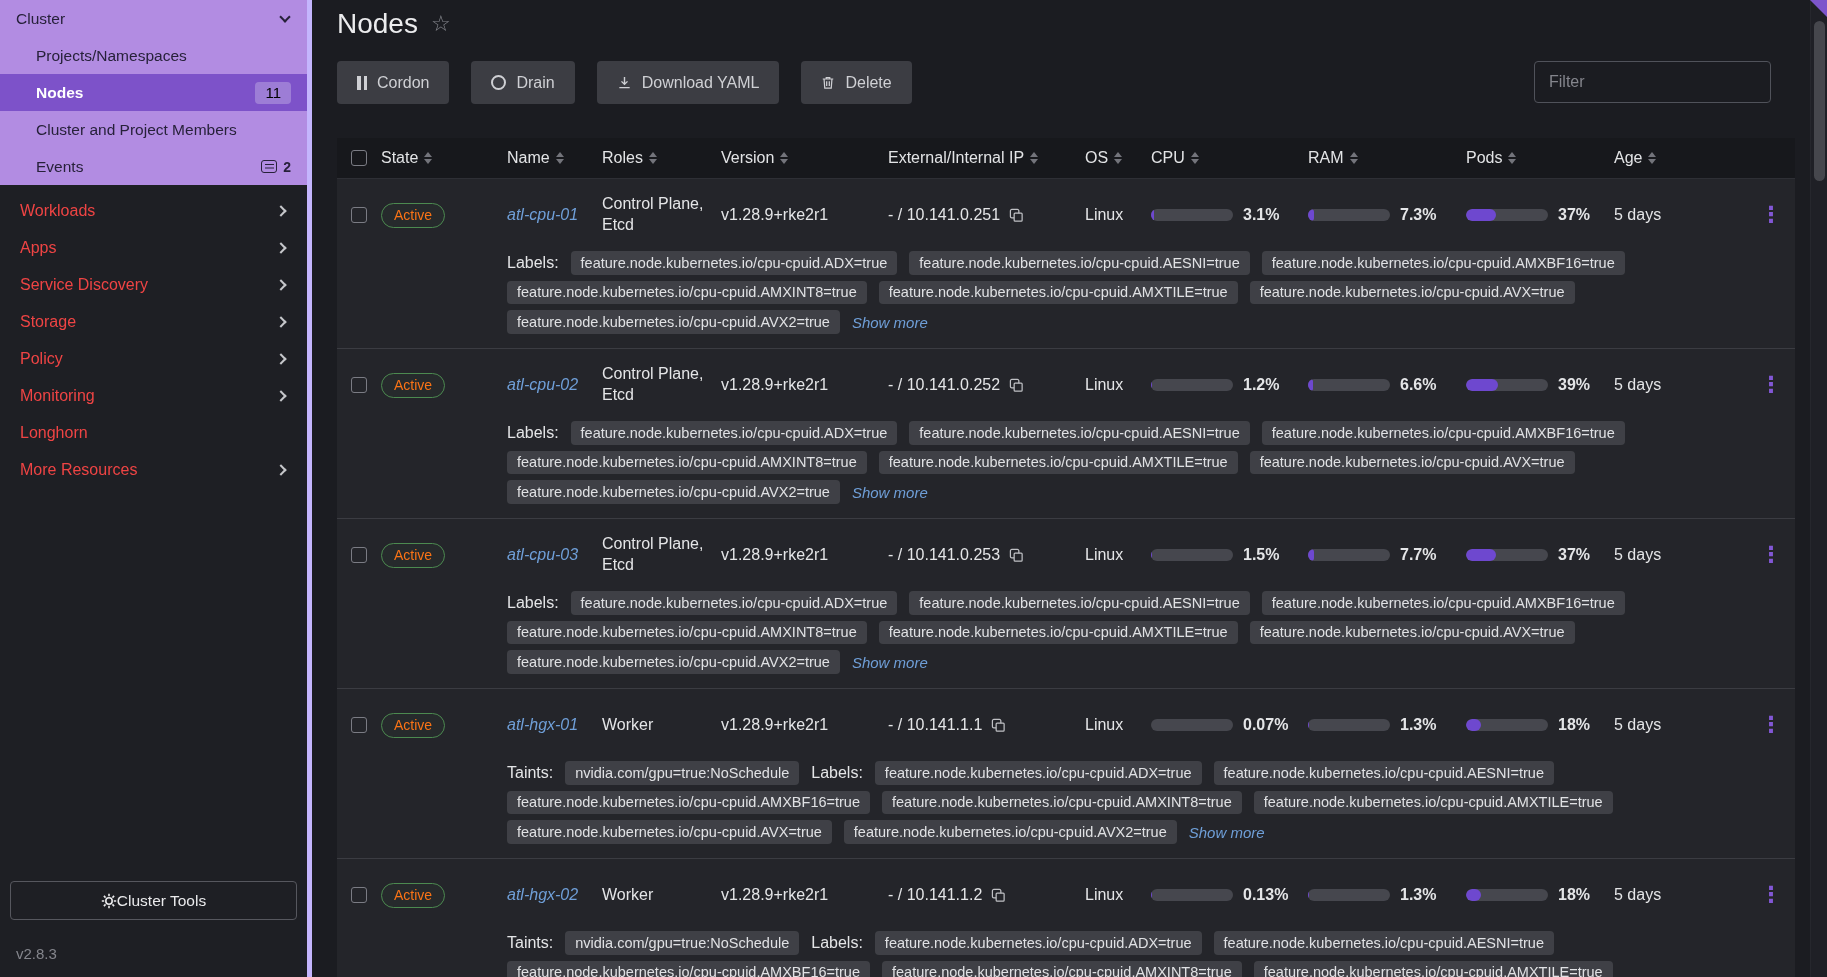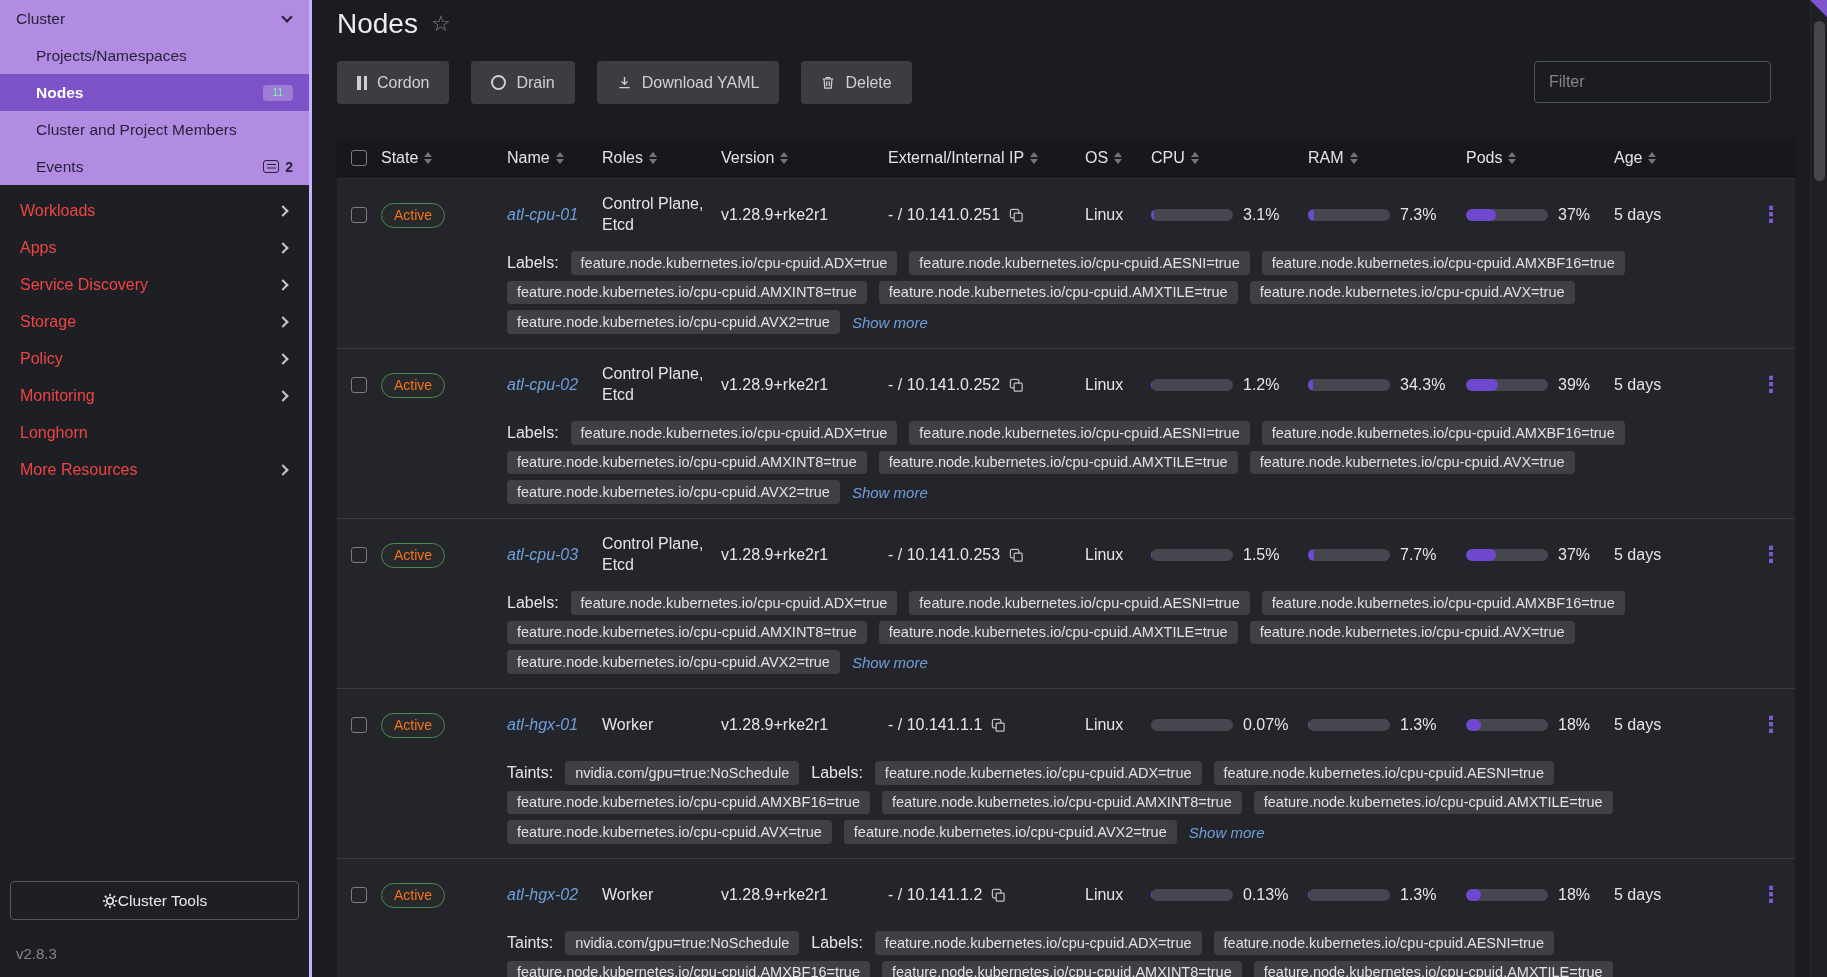--- a/index.html
+++ b/index.html
@@ -1,26 +1,26 @@
 <!DOCTYPE html>
 <html><head>
 <meta charset="utf-8">
 <style>
   * { margin:0; padding:0; box-sizing:border-box; }
   html,body { width:1827px; height:977px; overflow:hidden; }
   body { background:#1b1c21; font-family:"Liberation Sans","DejaVu Sans",sans-serif; color:#dcdde0; font-size:16px; }
   .app { display:flex; width:100%; height:100%; position:relative; }
 
   
-  .sidebar { width:312px; flex:0 0 312px; background:#1e1f24; position:relative; border-right:3px solid #c4b5fd; }
+  .sidebar { width:312px; flex:0 0 312px; background:#1e1f24; position:relative; border-right:5px solid #c4b5fd; }
   .cluster-header { height:37px; background:#b28ce2; color:#27213a; display:flex; align-items:center; justify-content:space-between; padding:0 18px 0 16px; font-size:15.5px; cursor:pointer; }
   .cluster-sub { height:37px; background:#b28ce2; color:#27213a; display:flex; align-items:center; justify-content:space-between; padding:0 16px 0 36px; font-size:15.5px; cursor:pointer; }
   .cluster-sub.selected { background:#7d52c9; color:#fff; }
   .cluster-sub.selected .sub-label { font-weight:bold; }
-  .count-badge.solid { background:rgba(255,255,255,.25); color:#86efac; border-radius:4px; padding:2.5px 10px; font-size:10px;text-align:center; }
+  .count-badge.solid { background:rgba(255,255,255,.25); color:#000000; border-radius:4px; padding:2.5px 10px; font-size:15px;text-align:center; }
   .count-badge.outlined { display:inline-flex; align-items:center; gap:6px; font-size:14px; font-weight:bold; }
   .badge-list-icon { width:16px; height:13px; border:1.5px solid currentColor; border-radius:3px; position:relative; display:inline-block; }
   .badge-list-icon::before { content:""; position:absolute; left:2.5px; right:2.5px; top:2.5px; height:1.5px; background:currentColor; box-shadow:0 3.5px 0 currentColor; }
   .chev { width:8px; height:8px; border-right:2px solid currentColor; border-bottom:2px solid currentColor; display:inline-block; }
   .chev.down { transform:rotate(45deg); margin-top:-4px; }
   .chev.right { transform:rotate(-45deg); color:#c6c7cb; }
   .menu { margin-top:7px; }
   .menu-item { height:37px; display:flex; align-items:center; justify-content:space-between; padding:0 22px 0 20px; font-size:16px; color:#ef4444; cursor:pointer; }
   .cluster-tools { position:absolute; left:10px; right:10px; bottom:57px; height:39px; background:transparent; border:1px solid #56575e; border-radius:4px; color:#eaeaec; font-size:15.5px; display:flex; align-items:center; justify-content:center; cursor:pointer; font-family:inherit; }
   .version { position:absolute; left:16px; bottom:15px; color:#84858c; font-size:15px; }
@@ -50,21 +50,21 @@
   .sort-icon::after { border-top:5px solid #73747b; }
   .cb-cell { display:flex; justify-content:center; align-items:center; }
   .checkbox { width:16px; height:16px; border:1px solid #7b7c84; border-radius:3px; display:inline-block; cursor:pointer; background:transparent; }
   .row-group { background:#24252a; border-bottom:1px solid #3b3c42; }
   .main-row { min-height:72px; color:#e4e5e7; }
   .state-badge { display:inline-block; border:1px solid #4c8a50; color:#f97316; font-size:14px; padding:3.5px 12px; border-radius:14px; background:rgba(108,181,111,0.04); }
   a.link { color:#6f9fd8; text-decoration:none; cursor:pointer;font-style:italic; }
   .roles-cell { line-height:1.3; padding-right:10px; }
   .ip-cell { display:flex; align-items:center; gap:9px; }
   .copy-icon { cursor:pointer; flex:0 0 auto; }
-  .meter-cell { display:flex; align-items:center; gap:10px; }
+  .meter-cell { display:flex; align-items:center; gap:10px;font-weight:bold; }
   .meter-track { width:82px; height:12px; background:#46474e; border-radius:7px; overflow:hidden; display:inline-block; }
   .meter-fill { height:100%; display:block; border-radius:7px; }
   .kebab { color:#8257d6; font-size:22px; font-weight:bold; text-align:center; cursor:pointer; line-height:1; }
   .labels-row { display:flex; flex-wrap:wrap; align-items:center; gap:6px 12px; margin-left:170px; padding:0 12px 14px 0; }
   .kv-prefix { color:#e4e5e7; font-size:16px; }
   .label-badge { background:#3f4046; color:#e0e1e4; font-size:14.5px; line-height:1.15; padding:3.5px 10px; border-radius:4px; white-space:nowrap; }
   .show-more { font-size:15px; }
 
   
   .scrollbar { position:absolute; top:0; right:0; width:17px; height:100%; background:#1f2026; border-left:1px solid #26272d; }
@@ -305,21 +305,21 @@
       <div class="cell meter-cell">
         <span class="meter-track">
                   <span class="meter-fill" style="width: 1.2%; background: rgb(110, 72, 207);"></span>
                 </span>
         <span class="meter-label">1.2%</span>
       </div>
       <div class="cell meter-cell">
         <span class="meter-track">
                   <span class="meter-fill" style="width: 6.6%; background: rgb(110, 72, 207);"></span>
                 </span>
-        <span class="meter-label">34.3%</span>
+        <span class="meter-label">6.6%</span>
       </div>
       <div class="cell meter-cell">
         <span class="meter-track">
                   <span class="meter-fill" style="width: 39%; background: rgb(110, 72, 207);"></span>
                 </span>
         <span class="meter-label">39%</span>
       </div>
       <div class="cell">5 days</div>
       <div class="cell kebab">⋮</div>
     </div>

